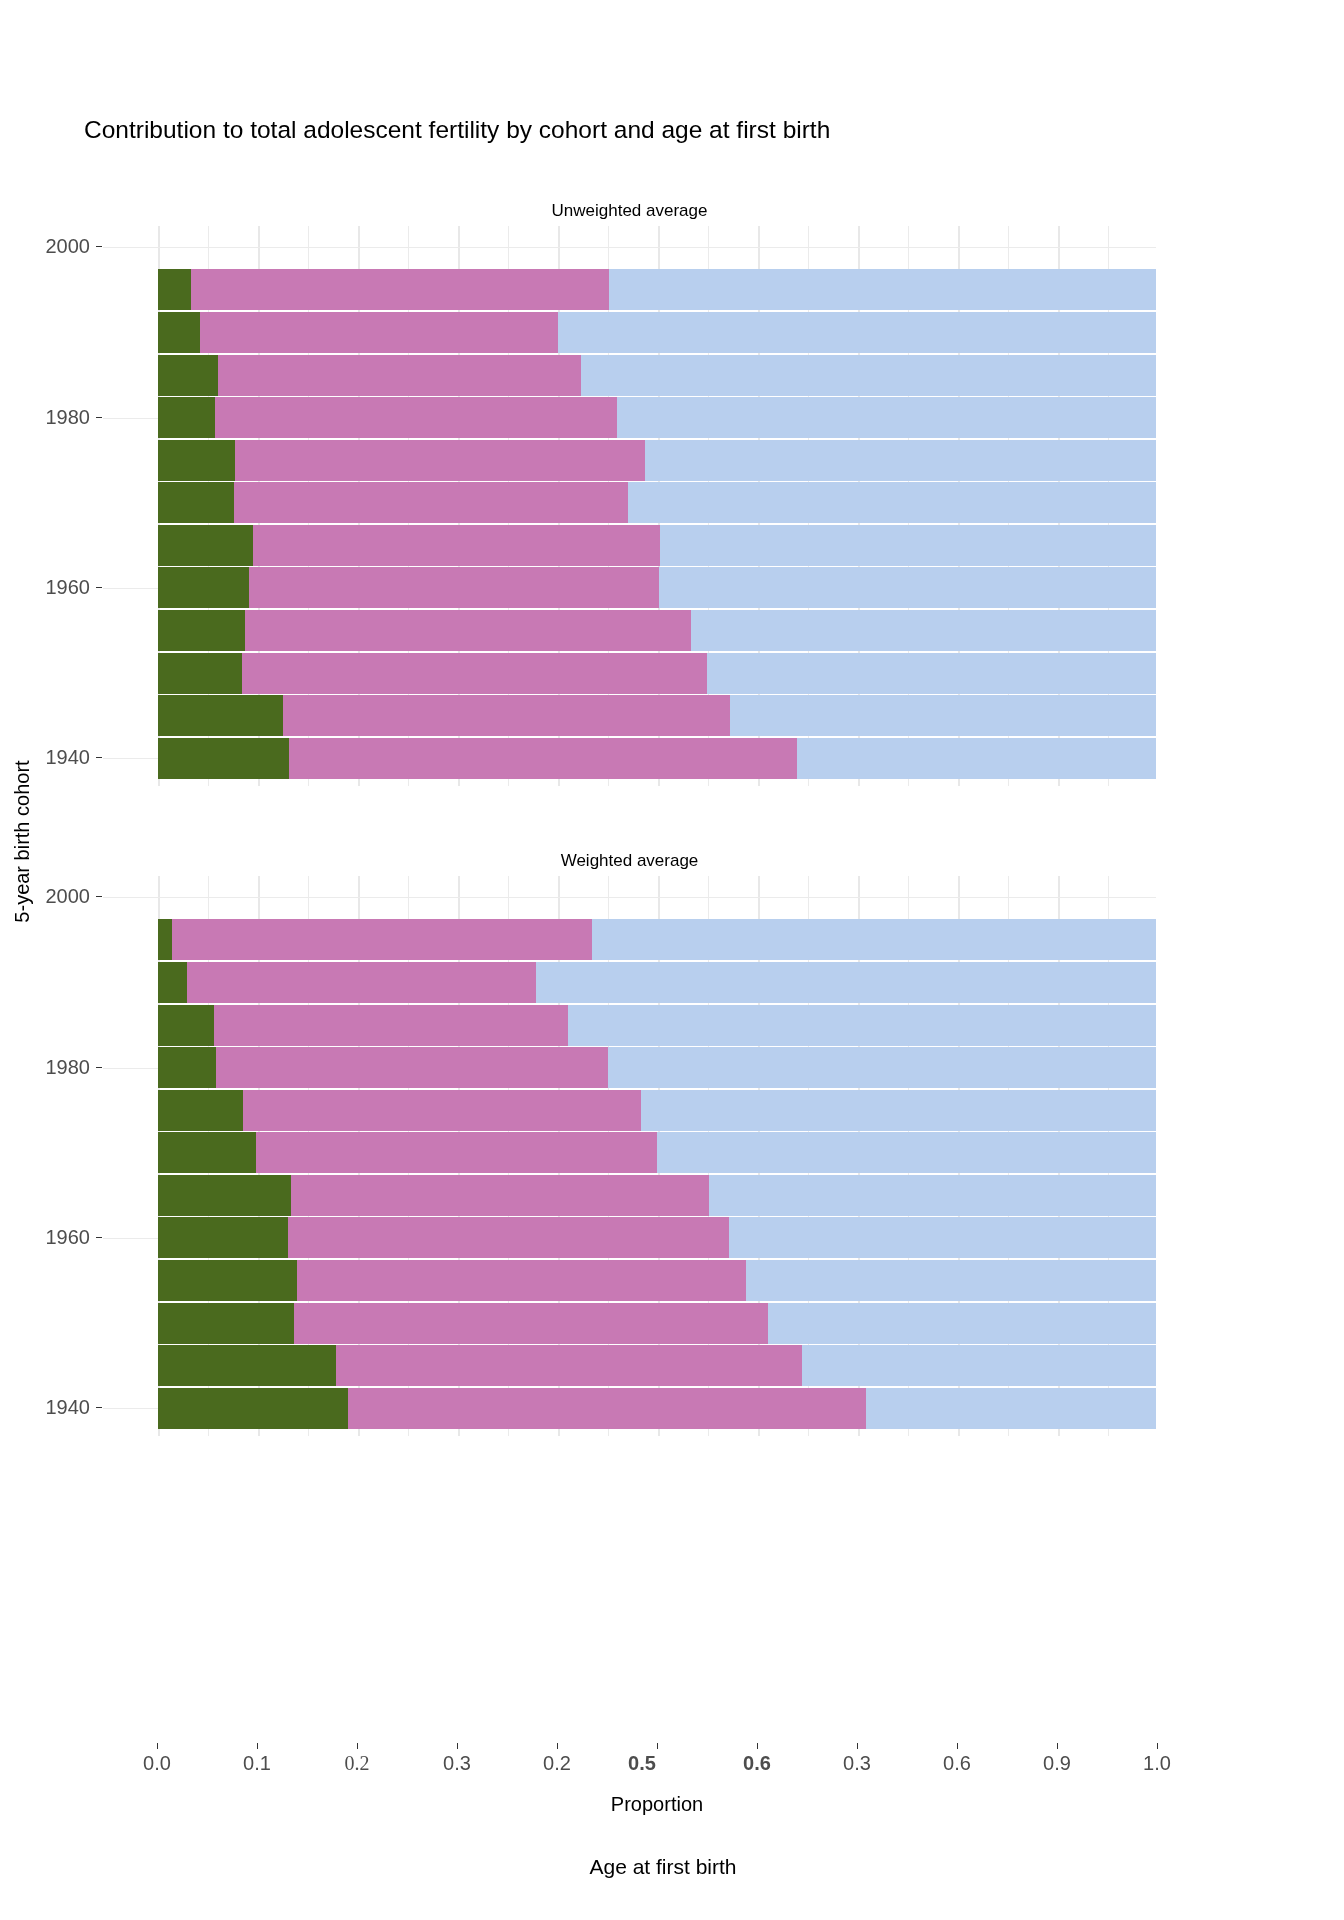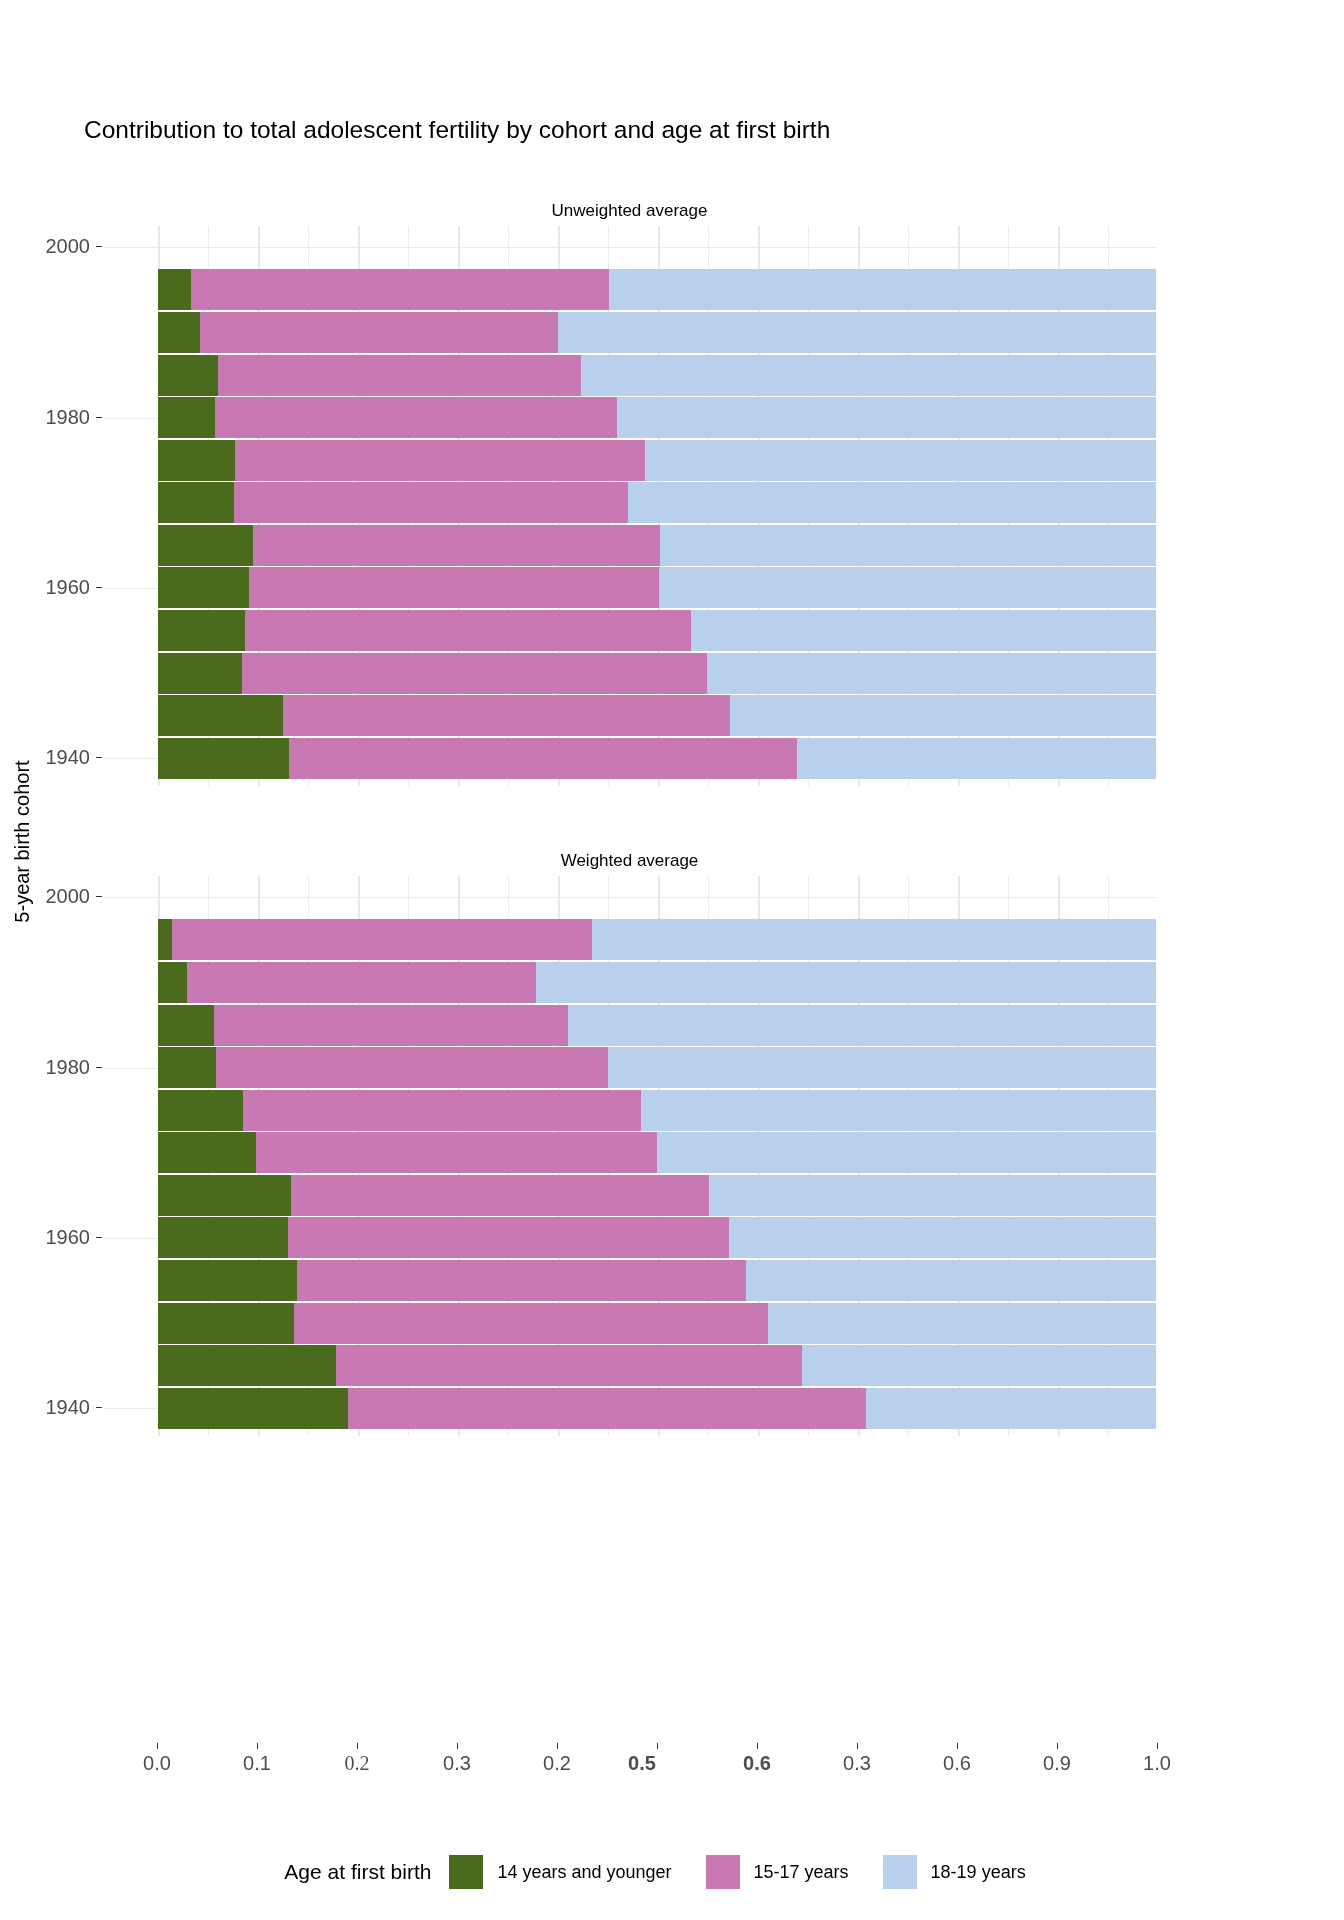--- a/index.html
+++ b/index.html
@@ -187,20 +187,21 @@
   }
 </style>
 </head>
 <body>
 
 <div id="figure">
 
   <div id="chart-title">Contribution to total adolescent fertility by cohort and age at first birth</div>
 
   <div id="ylabel">5-year birth cohort</div>
+  <div id="xlabel">Proportion</div>
 
   <div class="panel" id="panel-1">
     <div class="panel-strip">Weighted average</div>
     <div class="panel-plot" id="plot-1">
         <div class="gl major" style="left: 55px;"></div>
         <div class="gl" style="left: 105px;"></div>
         <div class="gl major" style="left: 155px;"></div>
         <div class="gl" style="left: 205px;"></div>
         <div class="gl major" style="left: 255px;"></div>
         <div class="gl" style="left: 305px;"></div>
@@ -413,29 +414,15 @@
       <div class="xtick" style="left: 957px;">0.6</div>
       <div class="xtick-mark" style="left: 957px;"></div>
       <div class="xtick" style="left: 1057px;">0.9</div>
       <div class="xtick-mark" style="left: 1057px;"></div>
       <div class="xtick" style="left: 1157px;">1.0</div>
       <div class="xtick-mark" style="left: 1157px;"></div>
     </div>
 
   <div id="legend">
     <div id="legend-title">Age at first birth</div>
-    <div id="legend-items" style="display: flex; align-items: center;">
-        <div class="legend-item">
-          <div class="legend-swatch" style="background: rgb(74, 106, 30);"></div>
-          <div class="legend-label">14 years and younger</div>
-        </div>
-        <div class="legend-item">
-          <div class="legend-swatch" style="background: rgb(200, 121, 180);"></div>
-          <div class="legend-label">15-17 years</div>
-        </div>
-        <div class="legend-item">
-          <div class="legend-swatch" style="background: rgb(184, 207, 238);"></div>
-          <div class="legend-label">18-19 years</div>
-        </div>
-      </div>
   </div>
 
 </div>
 
 </body></html>

